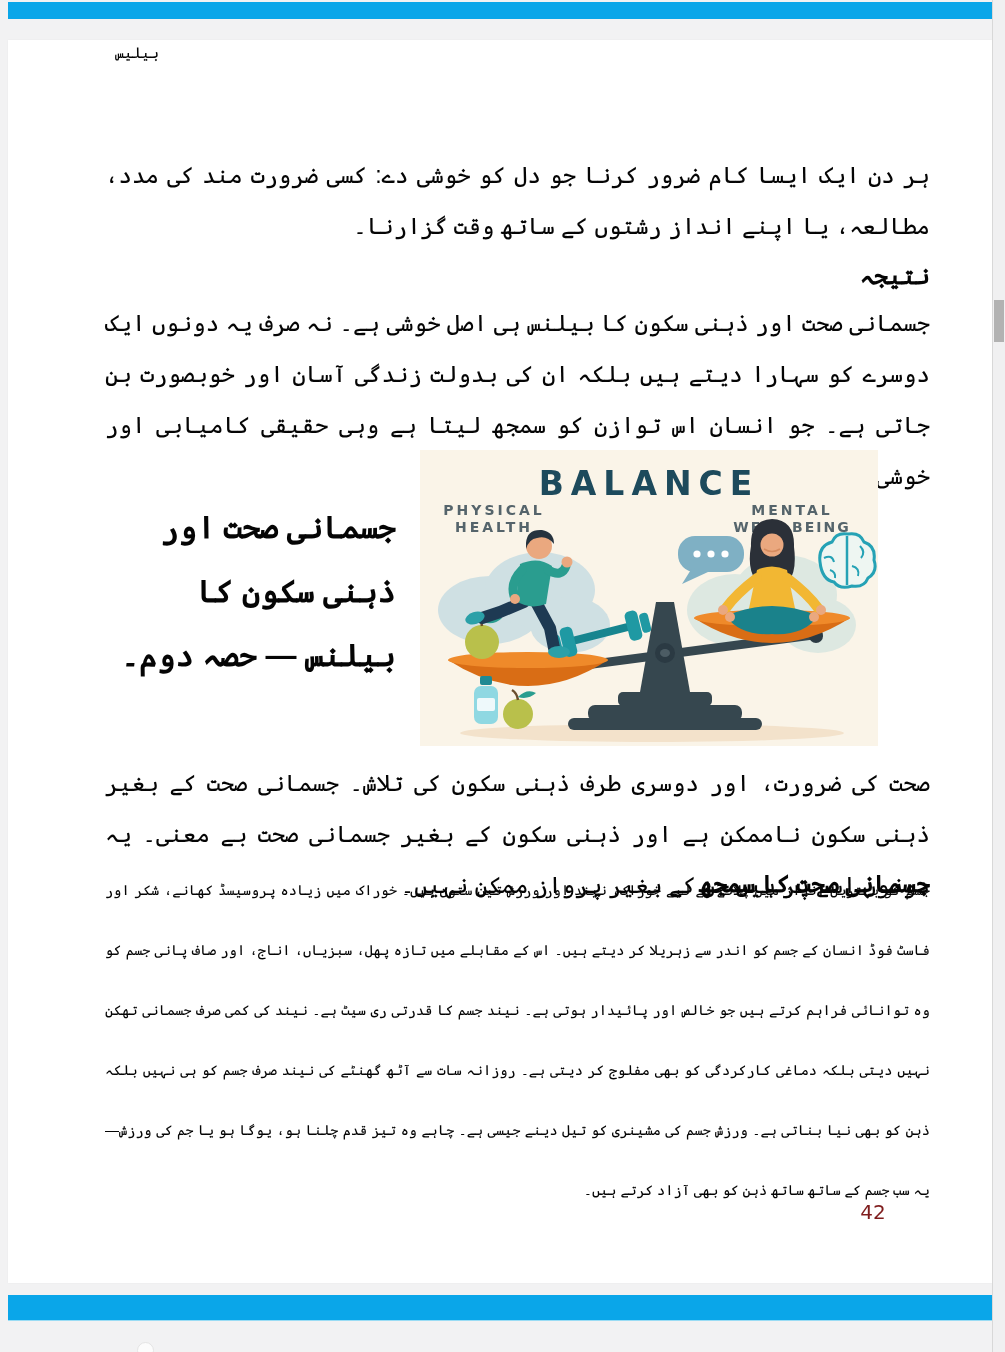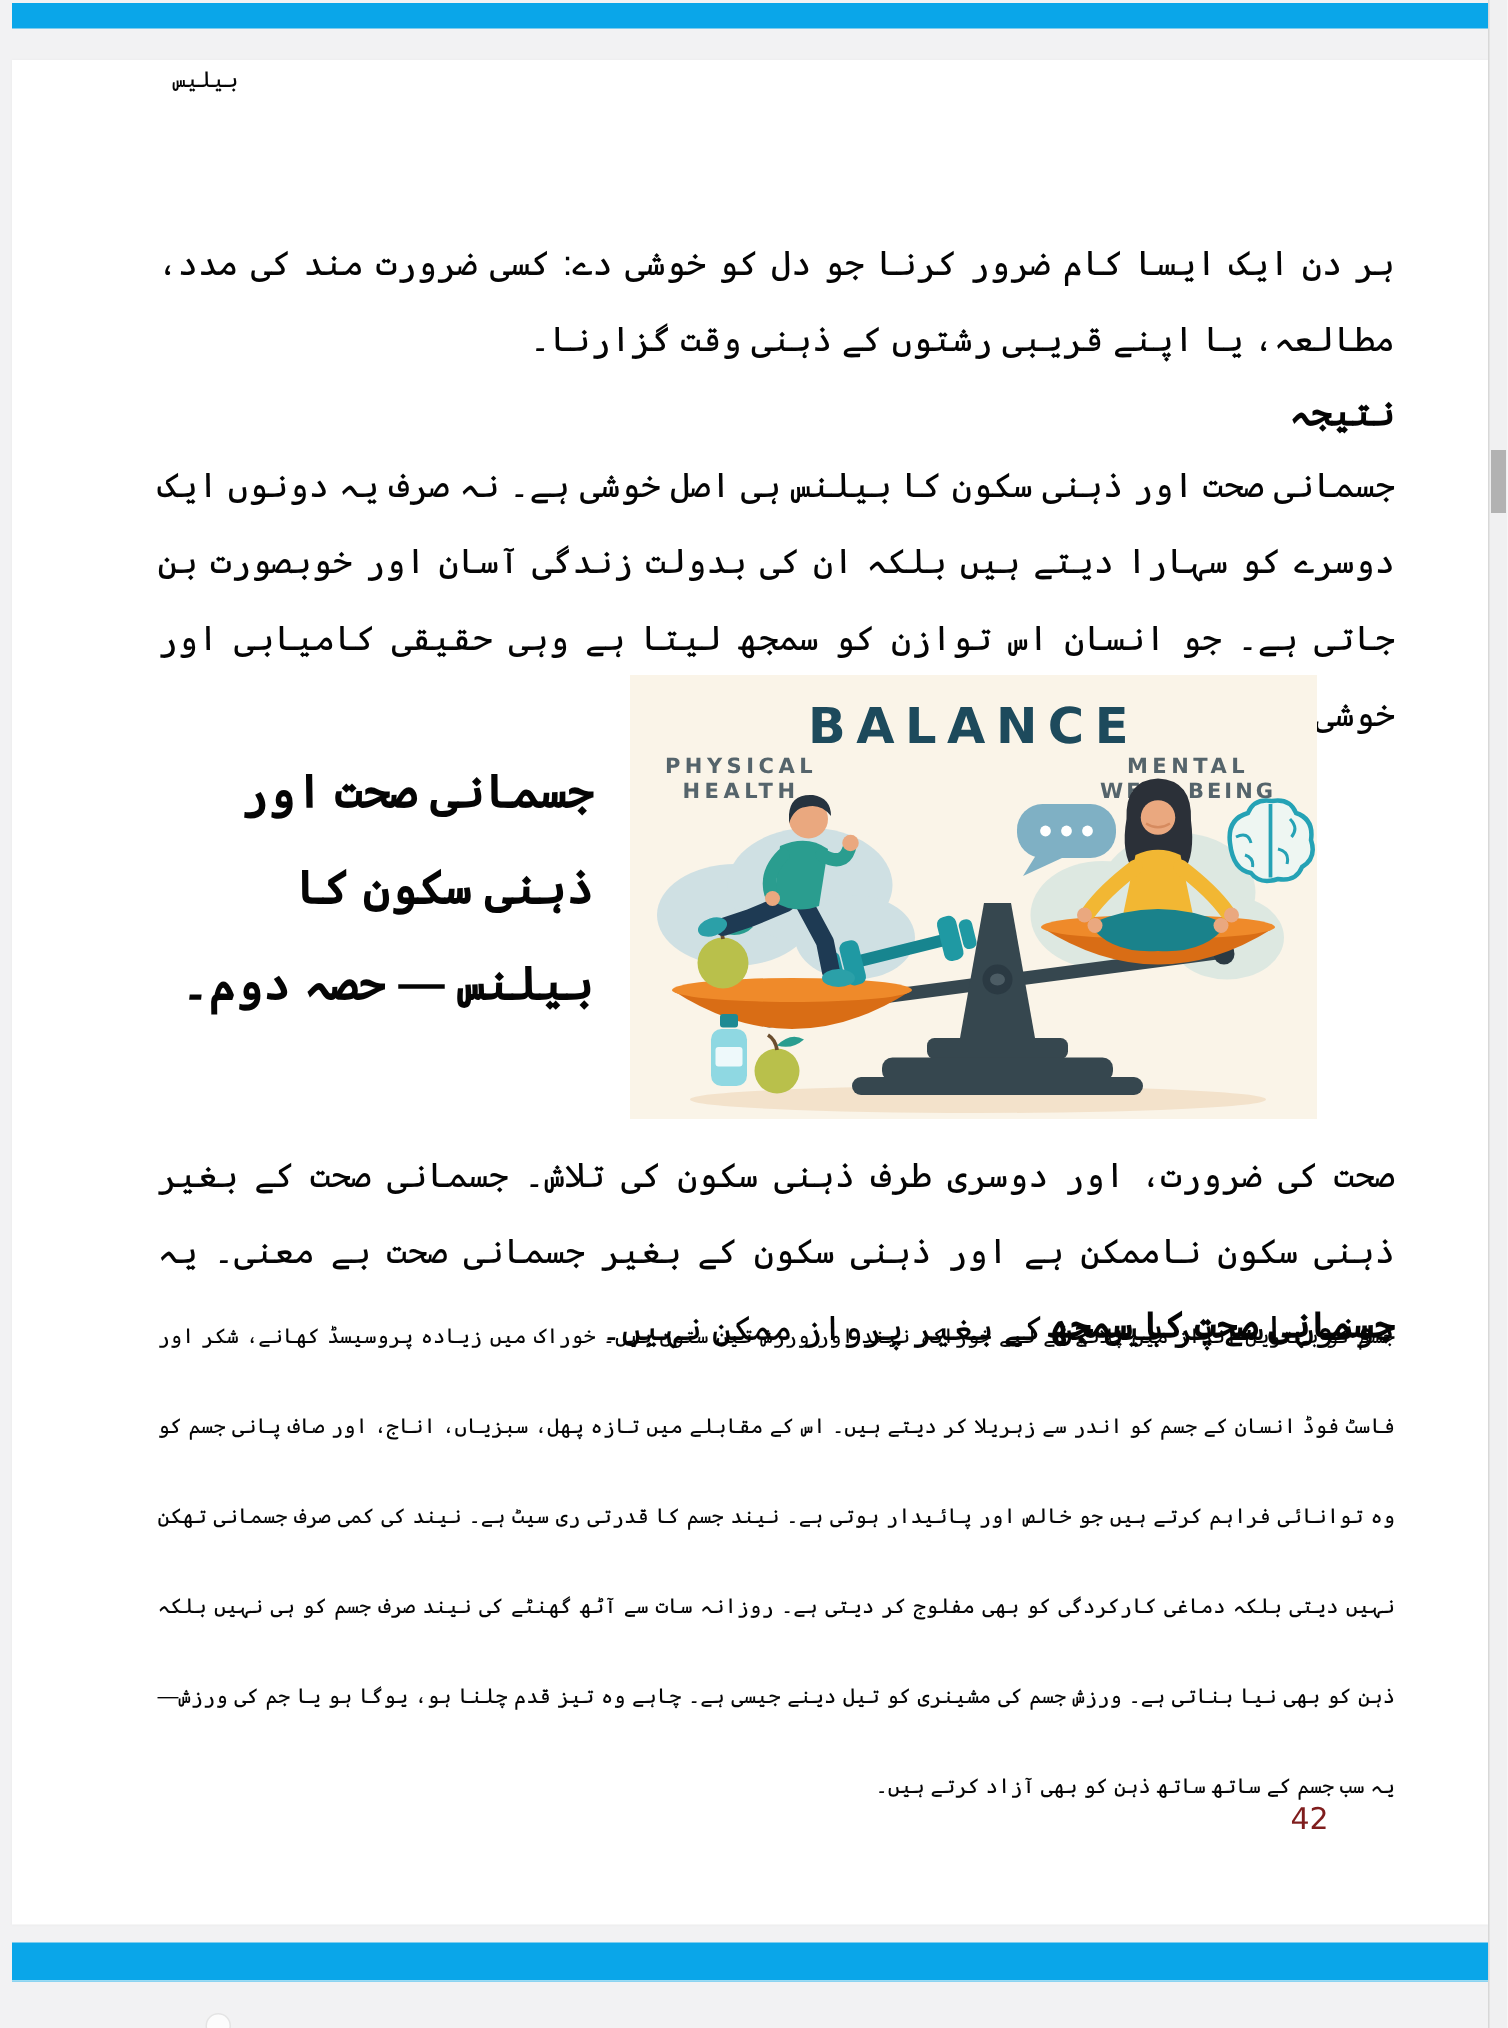--- a/index.html
+++ b/index.html
@@ -69,21 +69,21 @@
 </style>
 </head>
 <body>
 
 <div class="accent-bar top"></div>
 
 <div class="page">
 
   <div class="running-header urdu" lang="ur">بیلیس</div>
 
-  <p class="para urdu p1" lang="ur">ہر دن ایک ایسا کام ضرور کرنا جو دل کو خوشی دے: کسی ضرورت مند کی مدد، مطالعہ، یا اپنے قریبی رشتوں کے ذہنی وقت گزارنا۔</p>
+  <p class="para urdu p1" lang="ur">ہر دن ایک ایسا کام ضرور کرنا جو دل کو خوشی دے: کسی ضرورت مند کی مدد، مطالعہ، یا اپنے انداز رشتوں کے ساتھ وقت گزارنا۔</p>
 
   <h3 class="heading urdu h-natija" lang="ur">نتیجہ</h3>
 
   <p class="para urdu p2" lang="ur">جسمانی صحت اور ذہنی سکون کا بیلنس ہی اصل خوشی ہے۔ نہ صرف یہ دونوں ایک دوسرے کو سہارا دیتے ہیں بلکہ ان کی بدولت زندگی آسان اور خوبصورت بن جاتی ہے۔ جو انسان اس توازن کو سمجھ لیتا ہے وہی حقیقی کامیابی اور خوشی حاصل کرتا ہے۔</p>
 
   <div class="figure">
     <svg viewBox="0 0 458 296" width="458" height="296">
       <rect width="458" height="296" fill="#faf4e8"></rect>
 
       <g fill="#cfe0e3">

